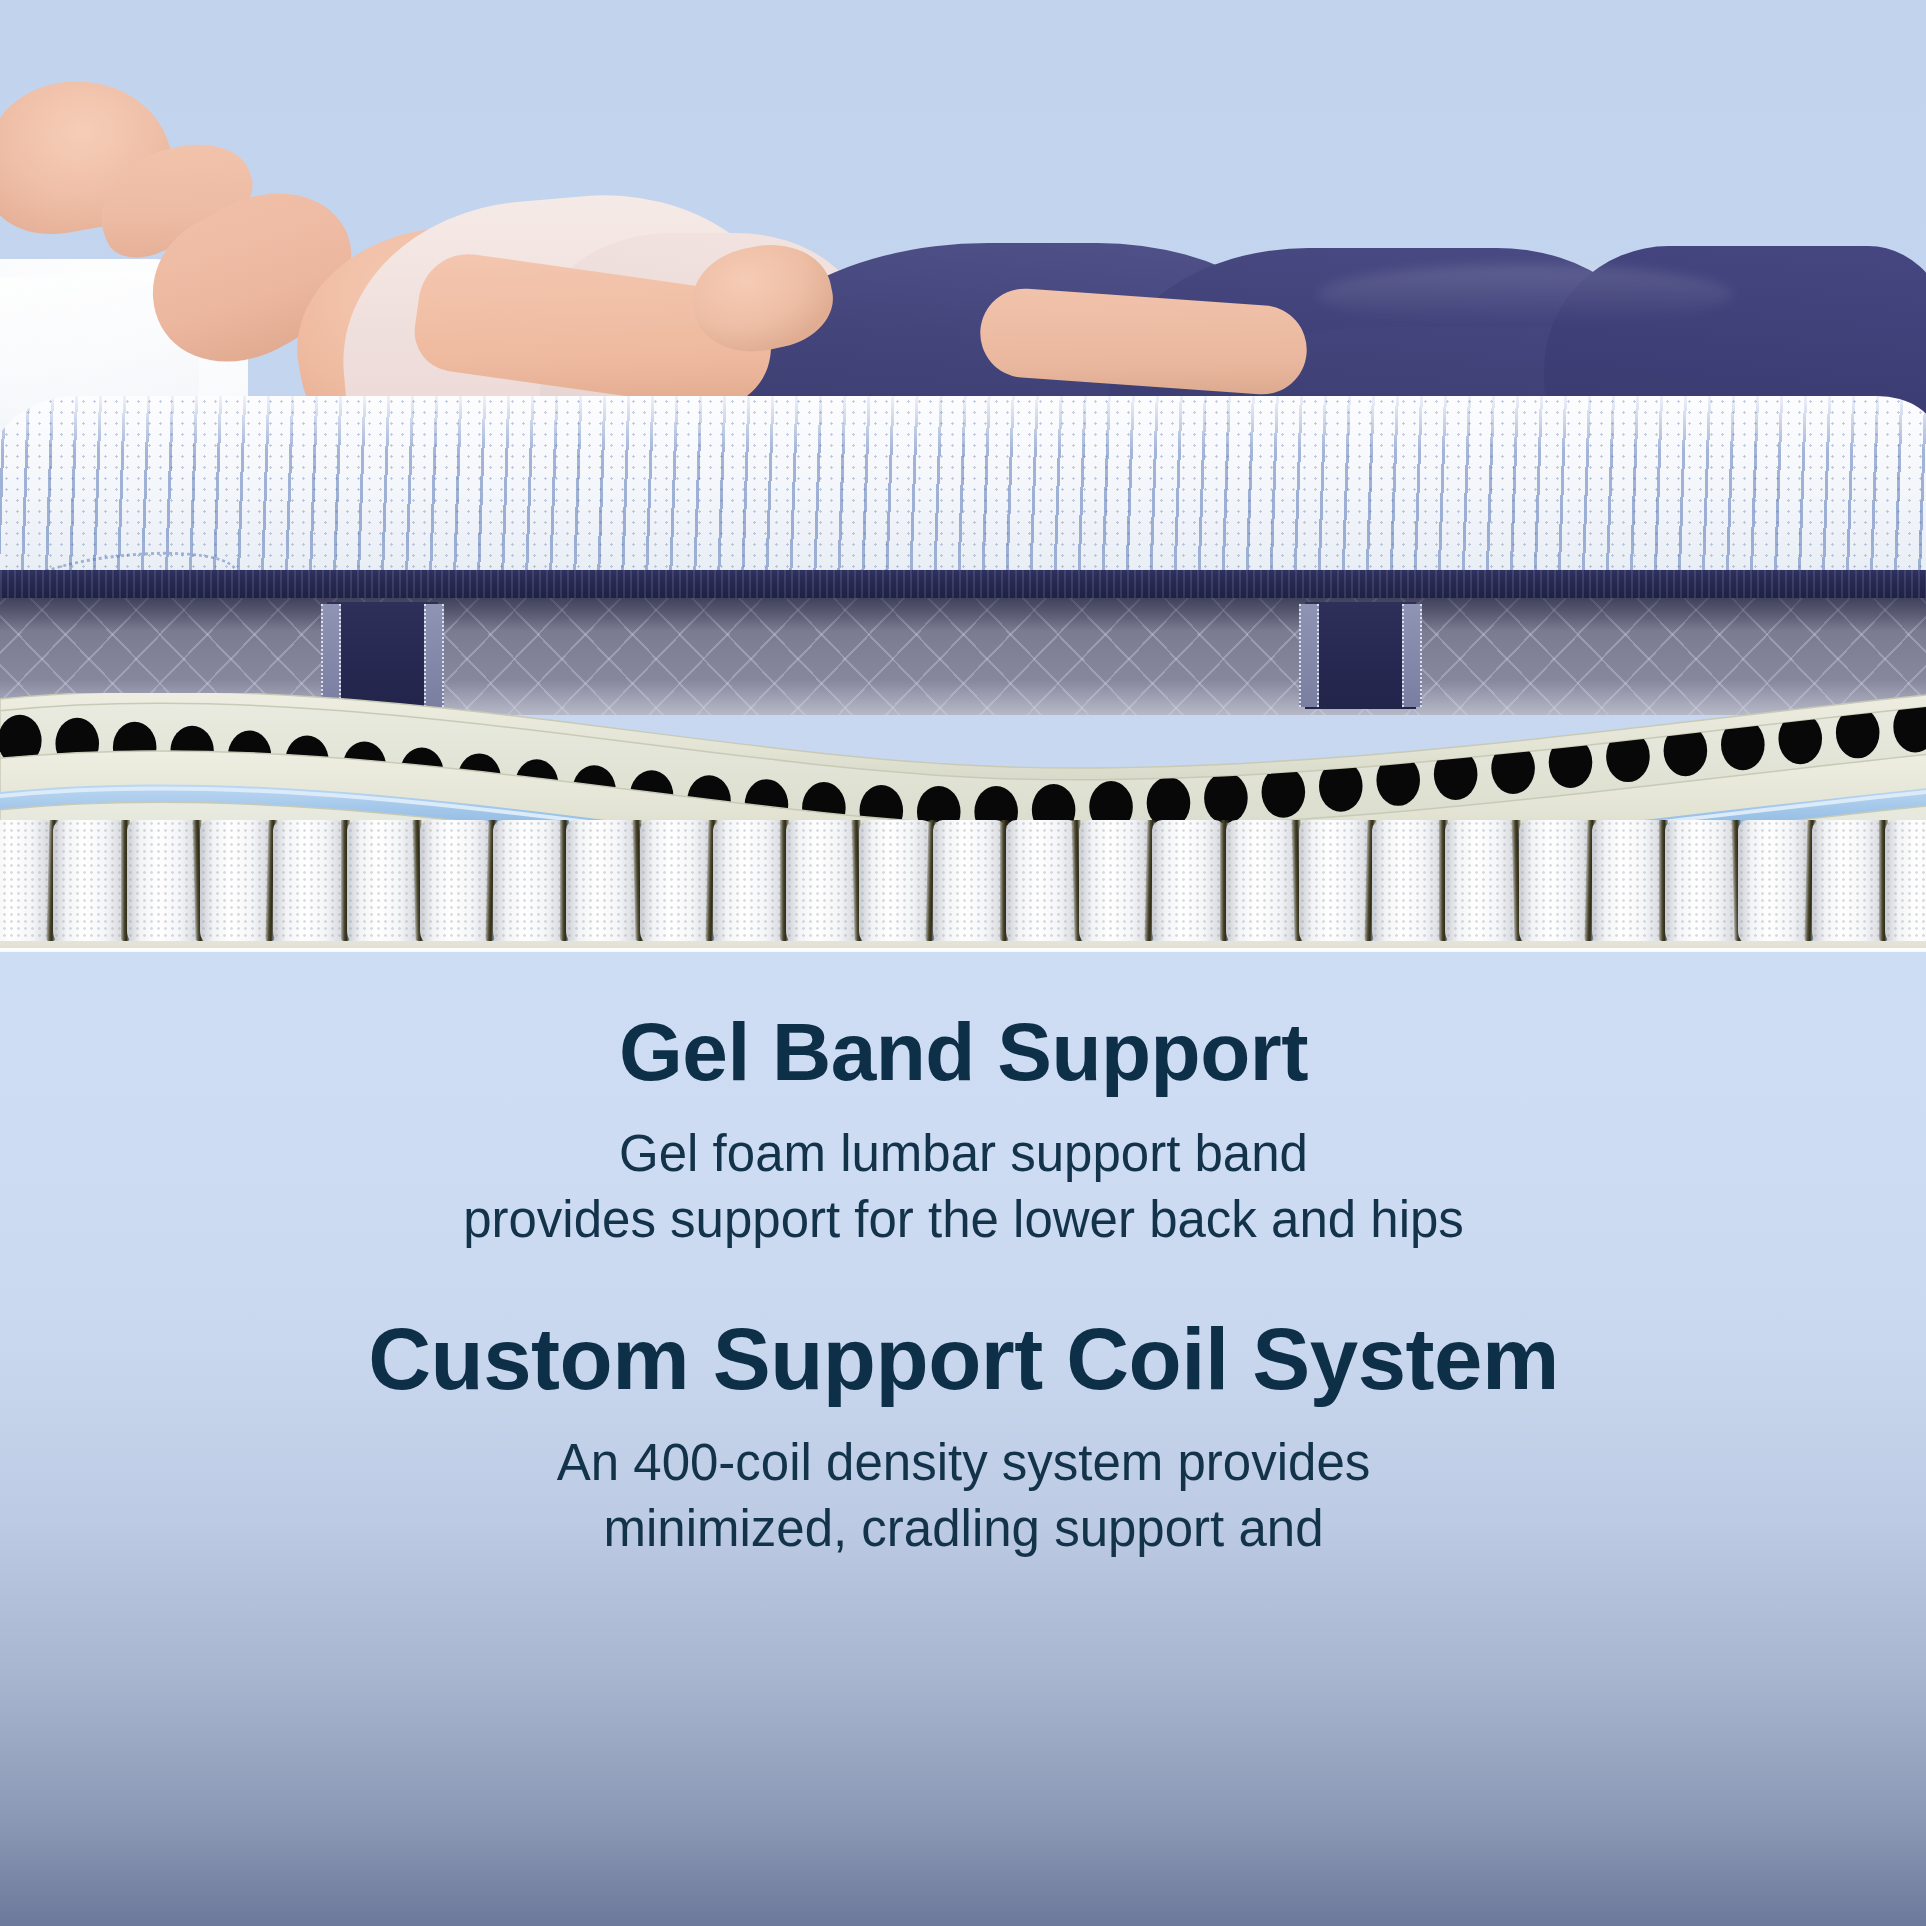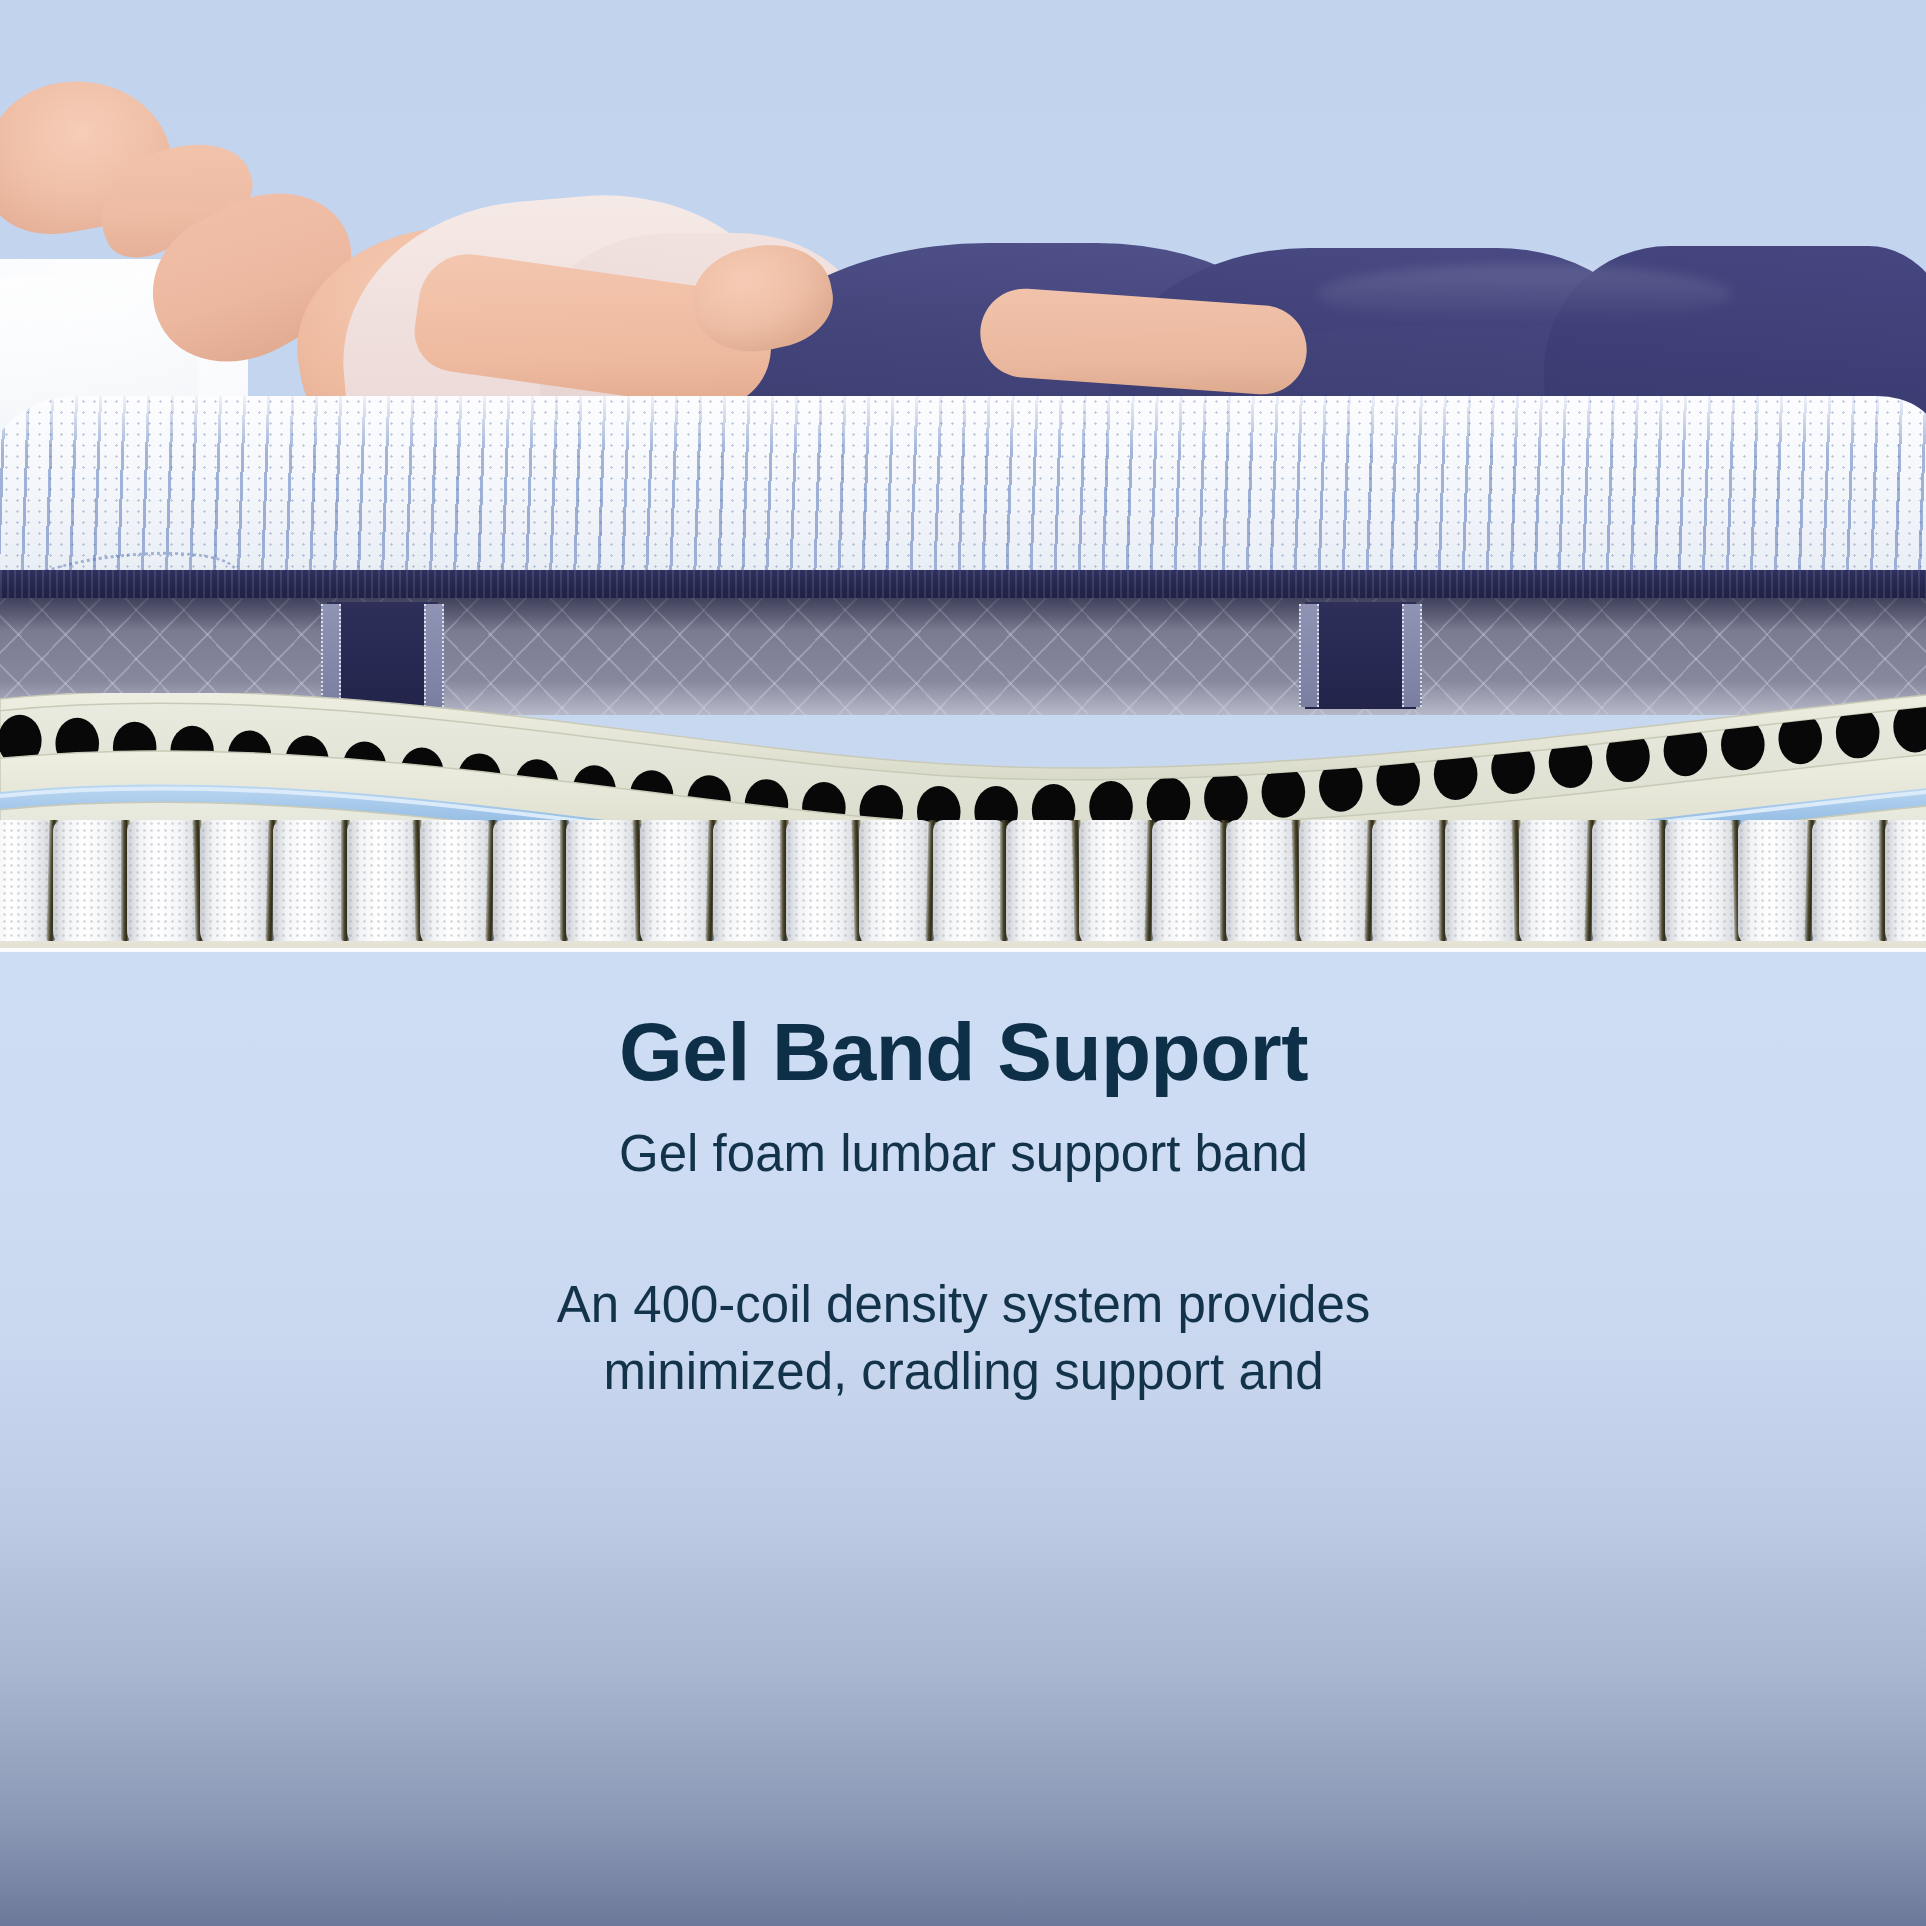--- a/index.html
+++ b/index.html
@@ -435,24 +435,26 @@
     <div class="coil-base"></div>
     <div class="photo-bottom-edge"></div>
   </div>
 
   <div id="textsection">
 
     <div class="block">
       <h2 class="heading" id="heading-1">Gel Band Support</h2>
       <p class="body">
         <span class="ln">Gel foam lumbar support band</span>
+        <span class="ln">provides support for the lower back and hips</span>
       </p>
     </div>
 
     <div class="block">
+      <h2 class="heading" id="heading-2">Custom Support Coil System</h2>
       <p class="body">
         <span class="ln">An 400-coil density system provides</span>
         <span class="ln">minimized, cradling support and</span>
       </p>
     </div>
 
   </div>
 </div>
 
 

